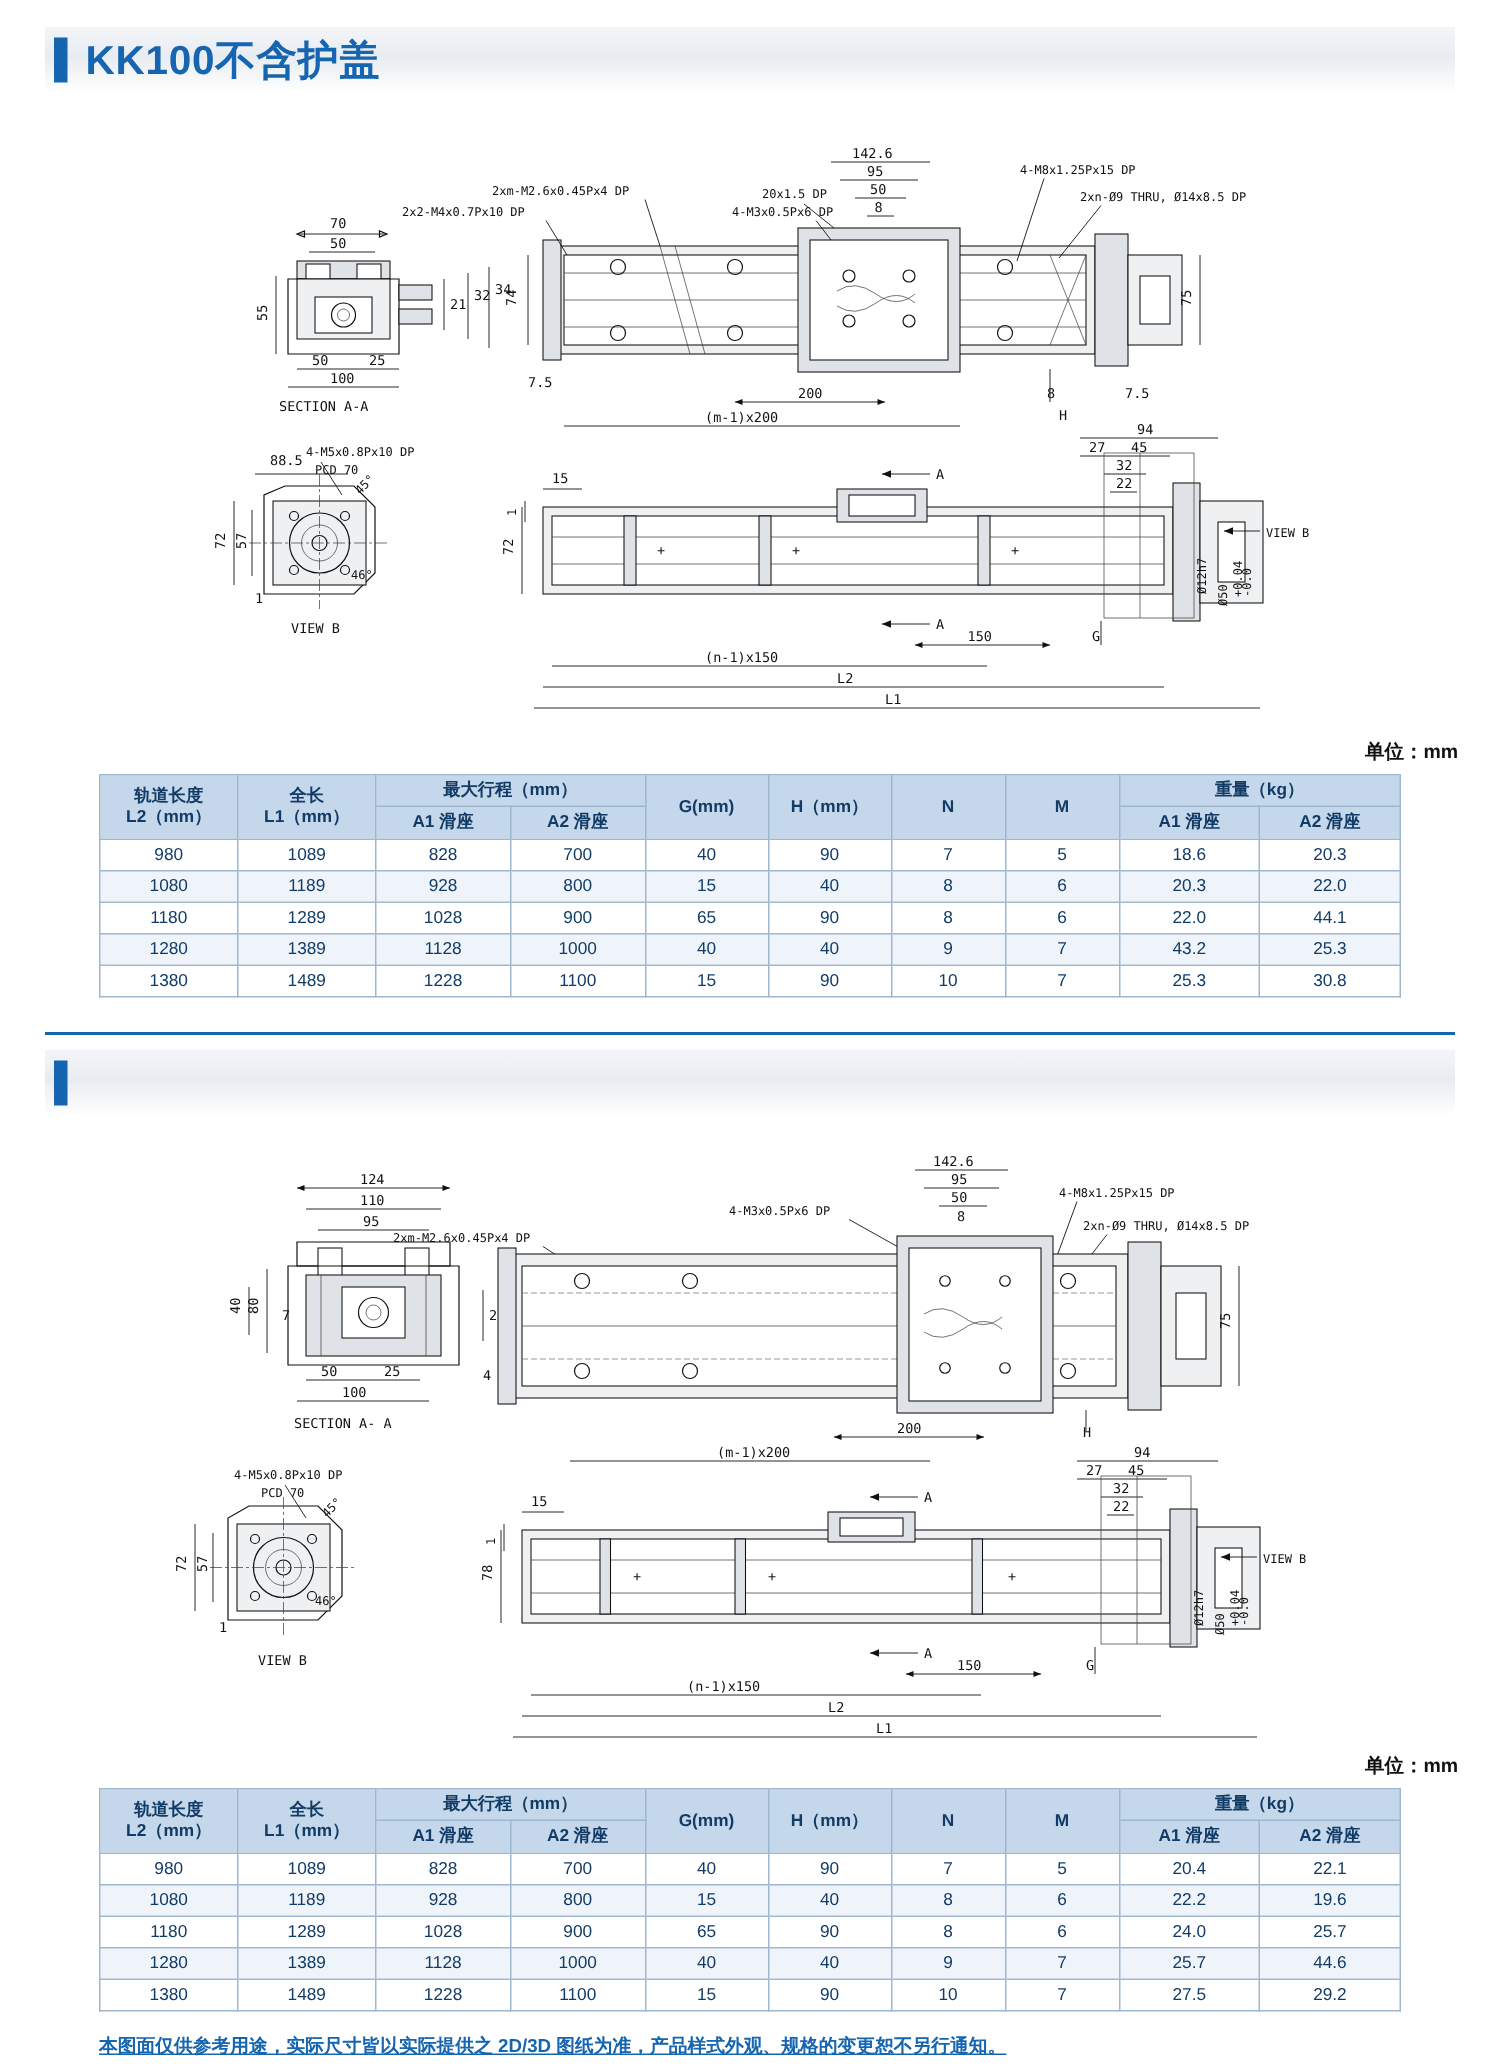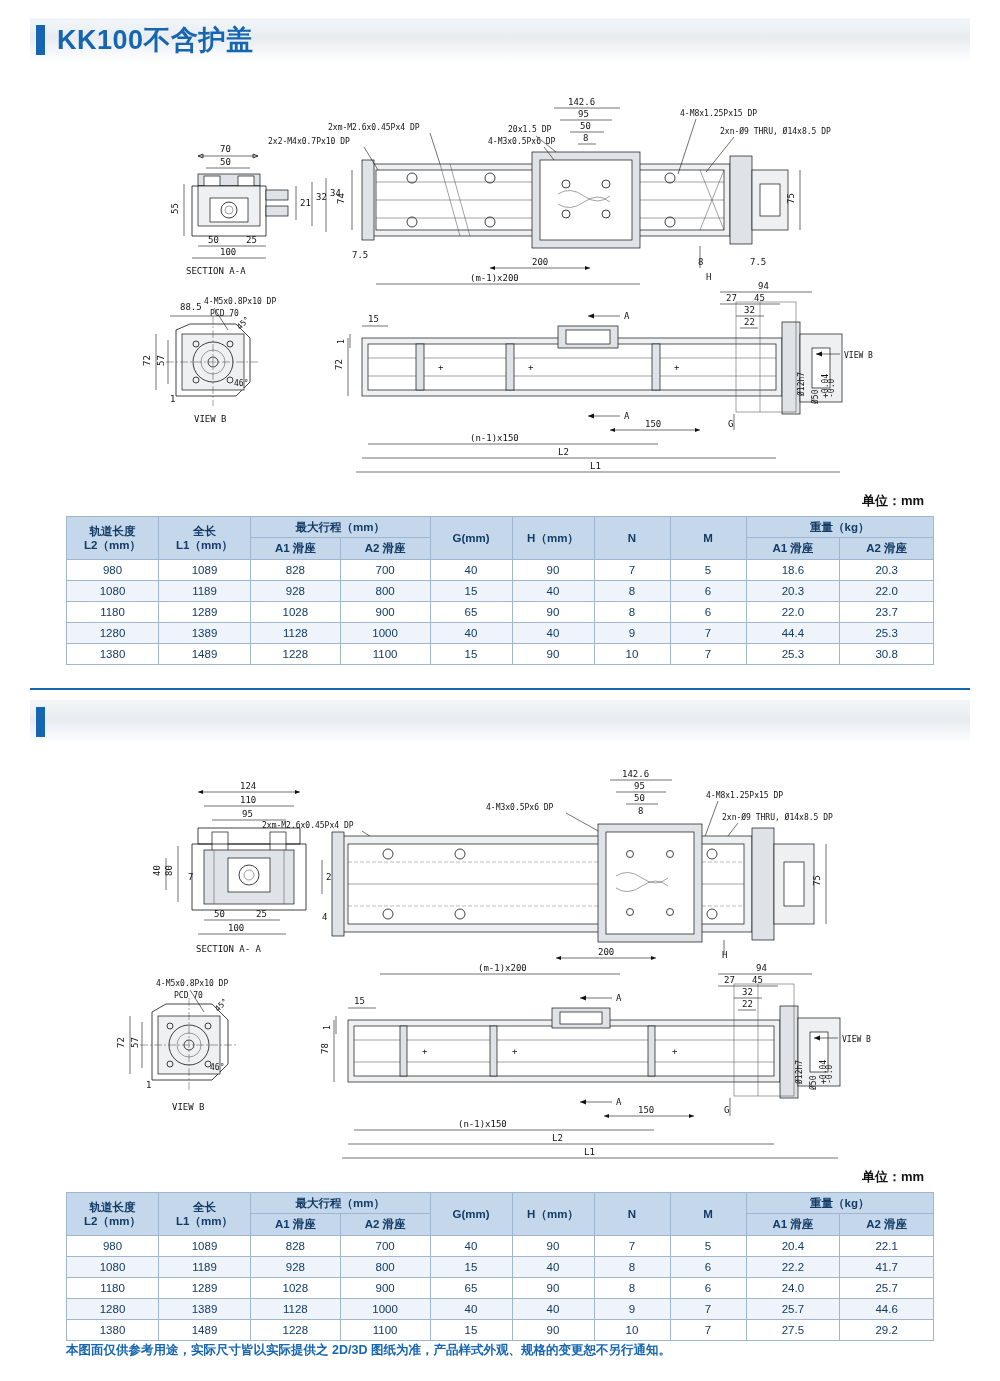--- a/index.html
+++ b/index.html
@@ -27,21 +27,21 @@
   }
   .section-head .title {
     color:#1565b0; font-size:27px; font-weight:bold; letter-spacing:0.5px;
   }
   .rule {
     position:absolute; left:30px; right:30px; height:2px; background:#1565b0;
   }
 
   
   .unit-label {
-    position:absolute; font-size:13px; color:#111; font-weight:bold;
+    position:absolute; font-size:13px; color:#111; font-weight:bold;margin-left:48px;
   }
 
   
   table.spec {
     position:absolute;
     border-collapse:collapse;
     font-size:11px;
     color:#14325c;
   }
   table.spec th, table.spec td {
@@ -61,24 +61,25 @@
     padding:4px 2px;
     background:#ffffff;
     font-size:11.5px;
     color:#123b66;
   }
   table.spec tbody tr:nth-child(even) td { background:#eef4fa; }
 
   
   .footnote {
     position:absolute;
-    left:66px; bottom:22px;
+    left:66px; bottom:8px;
     font-size:12.5px;
     font-weight:bold;
     color:#1565b0;
+    text-decoration:underline;
   }
 
   
   .drawing { position:absolute; }
   .drawing svg { display:block; }
 
   .dim { font-family:"DejaVu Sans Mono", monospace; font-size:9px; fill:#111; }
   .dim-s { font-family:"DejaVu Sans Mono", monospace; font-size:8px; fill:#111; }
   .lead { stroke:#111; stroke-width:0.6; fill:none; }
   .out { stroke:#111; stroke-width:0.8; fill:none; }
@@ -373,32 +374,32 @@
       <tr>
         <td>1180</td>
         <td>1289</td>
         <td>1028</td>
         <td>900</td>
         <td>65</td>
         <td>90</td>
         <td>8</td>
         <td>6</td>
         <td>22.0</td>
-        <td>23.7</td>
+        <td>44.1</td>
       </tr>
       <tr>
         <td>1280</td>
         <td>1389</td>
         <td>1128</td>
         <td>1000</td>
         <td>40</td>
         <td>40</td>
         <td>9</td>
         <td>7</td>
-        <td>44.4</td>
+        <td>43.2</td>
         <td>25.3</td>
       </tr>
       <tr>
         <td>1380</td>
         <td>1489</td>
         <td>1228</td>
         <td>1100</td>
         <td>15</td>
         <td>90</td>
         <td>10</td>
@@ -656,21 +657,21 @@
       <tr>
         <td>1080</td>
         <td>1189</td>
         <td>928</td>
         <td>800</td>
         <td>15</td>
         <td>40</td>
         <td>8</td>
         <td>6</td>
         <td>22.2</td>
-        <td>41.7</td>
+        <td>19.6</td>
       </tr>
       <tr>
         <td>1180</td>
         <td>1289</td>
         <td>1028</td>
         <td>900</td>
         <td>65</td>
         <td>90</td>
         <td>8</td>
         <td>6</td>

